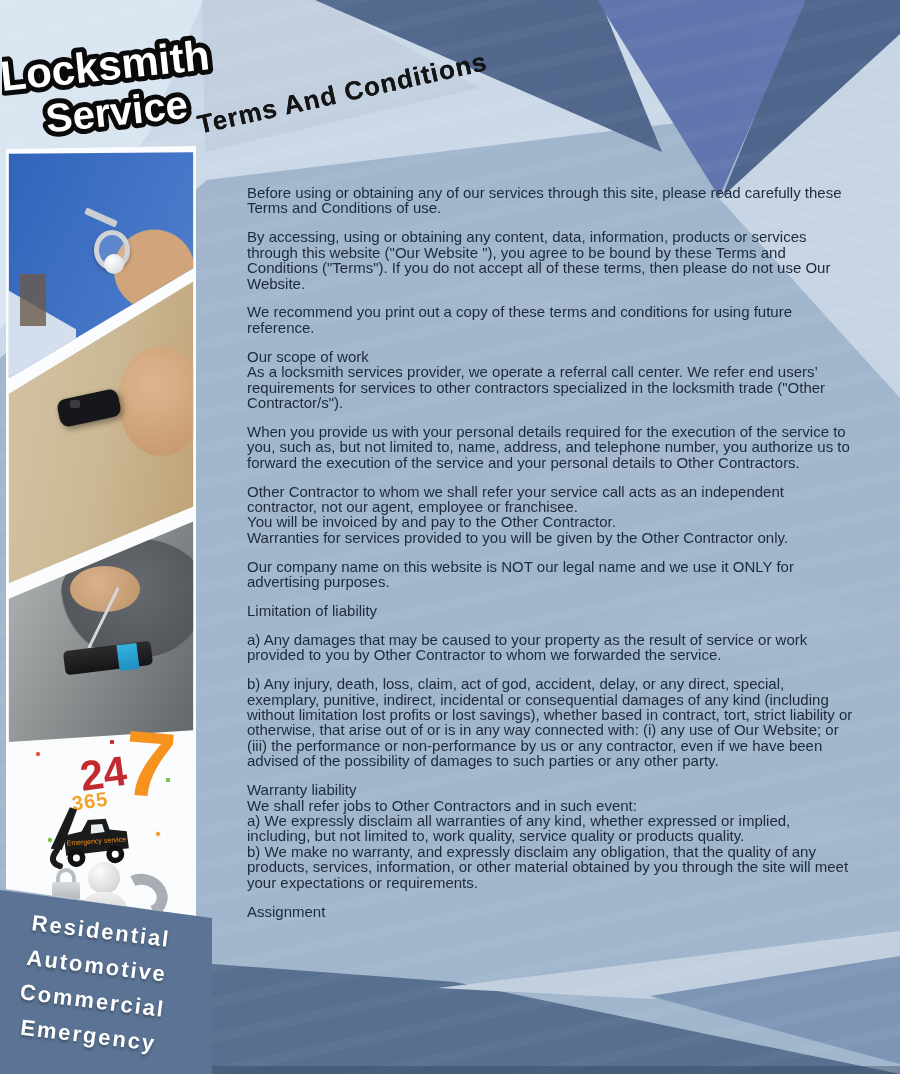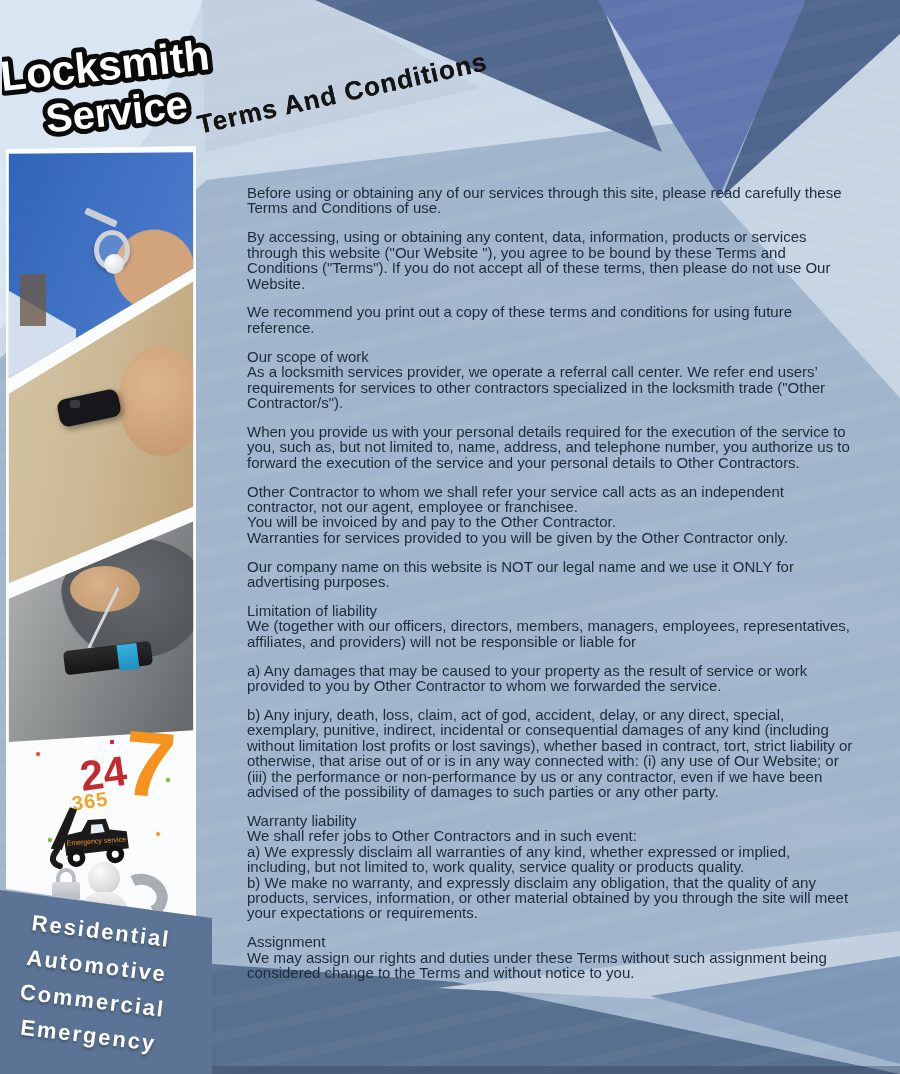--- a/index.html
+++ b/index.html
@@ -145,37 +145,35 @@
       <div class="t-block">
         <div class="t-body">Other Contractor to whom we shall refer your service call acts as an independent contractor, not our agent, employee or franchisee.
 You will be invoiced by and pay to the Other Contractor.
 Warranties for services provided to you will be given by the Other Contractor only.</div>
       </div>
       <div class="t-block">
         <div class="t-body">Our company name on this website is NOT our legal name and we use it ONLY for advertising purposes.</div>
       </div>
       <div class="t-block">
         <div class="t-head">Limitation of liability</div>
-        <div class="t-body">We (together with our officers, directors, members, managers, employees, representatives, affiliates, and providers) will not be responsible or liable for</div>
       </div>
       <div class="t-block">
         <div class="t-body">a) Any damages that may be caused to your property as the result of service or work provided to you by Other Contractor to whom we forwarded the service.</div>
       </div>
       <div class="t-block">
         <div class="t-body">b) Any injury, death, loss, claim, act of god, accident, delay, or any direct, special, exemplary, punitive, indirect, incidental or consequential damages of any kind (including without limitation lost profits or lost savings), whether based in contract, tort, strict liability or otherwise, that arise out of or is in any way connected with: (i) any use of Our Website; or (iii) the performance or non-performance by us or any contractor, even if we have been advised of the possibility of damages to such parties or any other party.</div>
       </div>
       <div class="t-block">
         <div class="t-head">Warranty liability</div>
         <div class="t-body">We shall refer jobs to Other Contractors and in such event:
 a) We expressly disclaim all warranties of any kind, whether expressed or implied, including, but not limited to, work quality, service quality or products quality.
 b) We make no warranty, and expressly disclaim any obligation, that the quality of any products, services, information, or other material obtained by you through the site will meet your expectations or requirements.</div>
       </div>
       <div class="t-block">
         <div class="t-head">Assignment</div>
-        <div class="t-body">We may assign our rights and duties under these Terms without such assignment being considered change to the Terms and without notice to you.</div>
       </div>
     </div>
 
   <div class="left-strip">
     <div class="photo ph1">
       <div class="porch"></div>
       <div class="house"></div>
       <div class="keystem"></div>
       <div class="keyring"></div>
       <div class="keyfob"></div>

